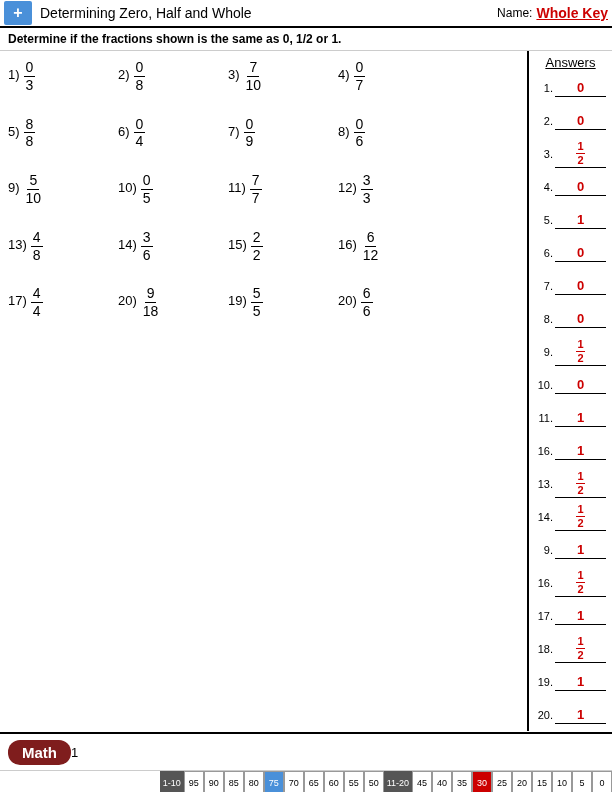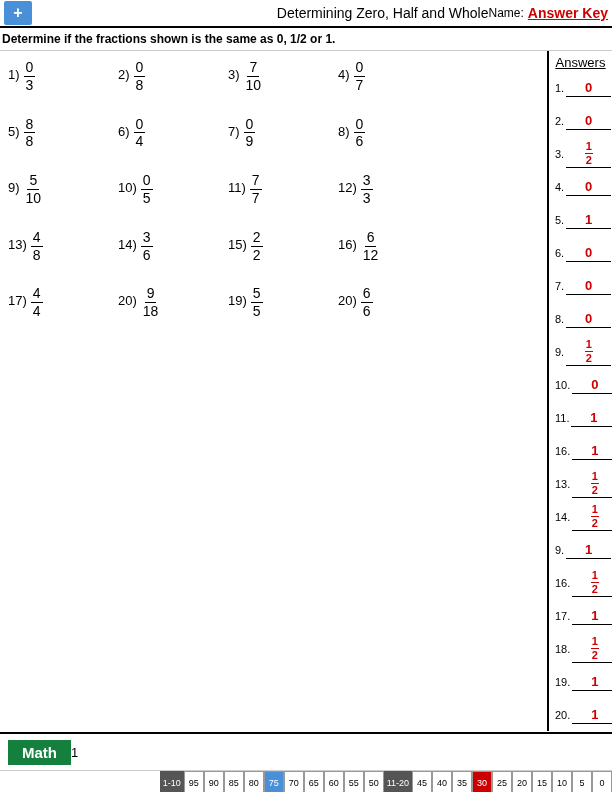--- a/index.html
+++ b/index.html
@@ -29,58 +29,58 @@
       align-items: center;
       justify-content: center;
       color: white;
       font-weight: bold;
       font-size: 16px;
       margin-right: 8px;
       border-radius: 2px;
     }
     .header-title {
       flex: 1;
-      text-align: right;
+      text-align: left;
       font-size: 14px;
       font-weight: normal;
     }
     .header-name {
       font-size: 12px;
       margin-right: 4px;
     }
     .answer-key {
       color: #cc0000;
       font-weight: bold;
       font-size: 14px;
       text-decoration: underline;
     }
 
     
     .instruction {
       font-size: 12px;
       font-weight: bold;
-      padding: 4px 2px;
+      padding: 4px 8px;
       border-bottom: 1px solid #ccc;
     }
 
     
     .main-content {
       display: flex;
       height: calc(792px - 28px - 24px - 40px - 20px);
     }
 
     
     .problems-area {
       flex: 1;
       padding: 8px 8px;
     }
 
     
     .answer-column {
-      width: 65px;
+      width: 85px;
       border-left: 2px solid black;
       padding: 4px 6px;
     }
     .answers-title {
       text-align: center;
       font-size: 13px;
       text-decoration: underline;
       margin-bottom: 4px;
       font-weight: normal;
     }
@@ -152,26 +152,26 @@
       height: 60px;
       border-top: 2px solid black;
     }
     .footer-main {
       display: flex;
       align-items: center;
       height: 36px;
       padding: 0 8px;
     }
     .math-badge {
-      background: #15803d;
+      background: #7f1d1d;
       color: white;
       font-weight: bold;
       font-size: 15px;
       padding: 4px 14px;
-      border-radius: 0;
+      border-radius: 12px;
     }
     .footer-url {
       flex: 1;
       text-align: center;
       font-size: 11px;
       color: #555;
     }
     .footer-page {
       font-size: 13px;
       margin-right: 8px;
@@ -219,21 +219,21 @@
   </style>
 </head>
 <body>
 
 <div class="header">
   <div class="logo">
     <span>+</span>
   </div>
   <div class="header-title">Determining Zero, Half and Whole</div>
   <span class="header-name">Name:</span>
-  <span class="answer-key">Answer Key</span>
+  <span class="answer-key">Whole Key</span>
 </div>
 
 <div class="instruction">Determine if the fractions shown is the same as 0, 1/2 or 1.</div>
 
 <div class="main-content">
 
   <div class="problems-area">
 
     <div class="problem-row">
       <div class="problem-cell">

